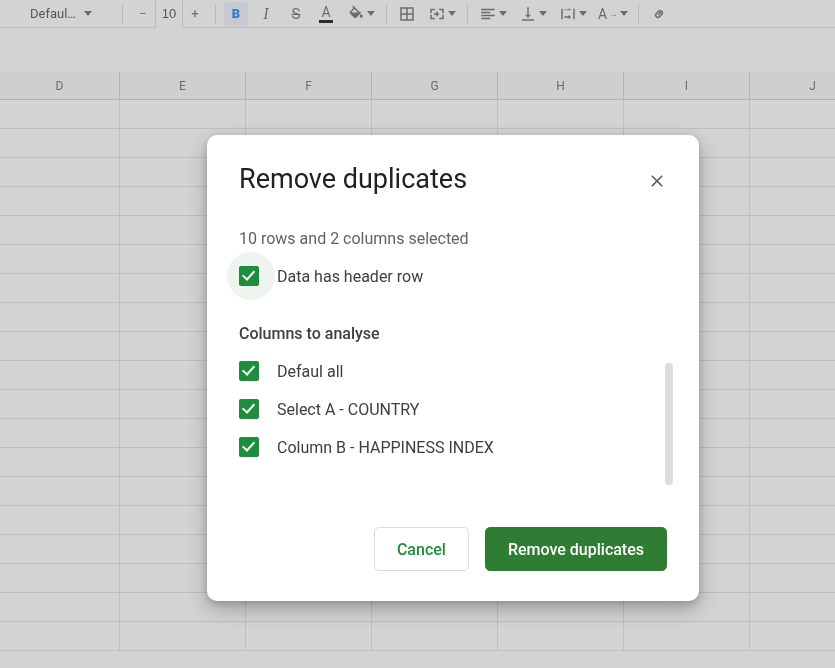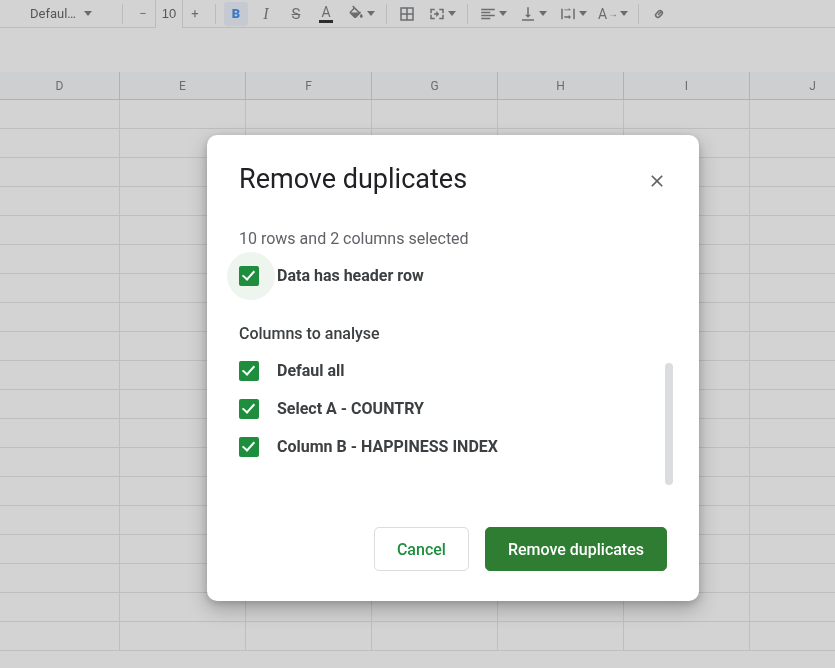--- a/index.html
+++ b/index.html
@@ -159,25 +159,24 @@
       margin-top: 4px;
       margin-right: -4px;
     }
     .dlg-subtitle {
       margin-top: 34px;
       font-size: 16px;
       color: #5f6368;
     }
     .checkbox-row {
       display: flex;
-      align-items: flex-start;
+      align-items: flex-end;
       margin-top: 18px;
       font-size: 16px;
       color: #3c4043;
-      font-weight: bold;
     }
     .checkbox-row.header-row {
       position: relative;
     }
     .checkbox-halo {
       position: absolute;
       left: -12px;
       top: 50%;
       transform: translateY(-50%);
       width: 48px;

